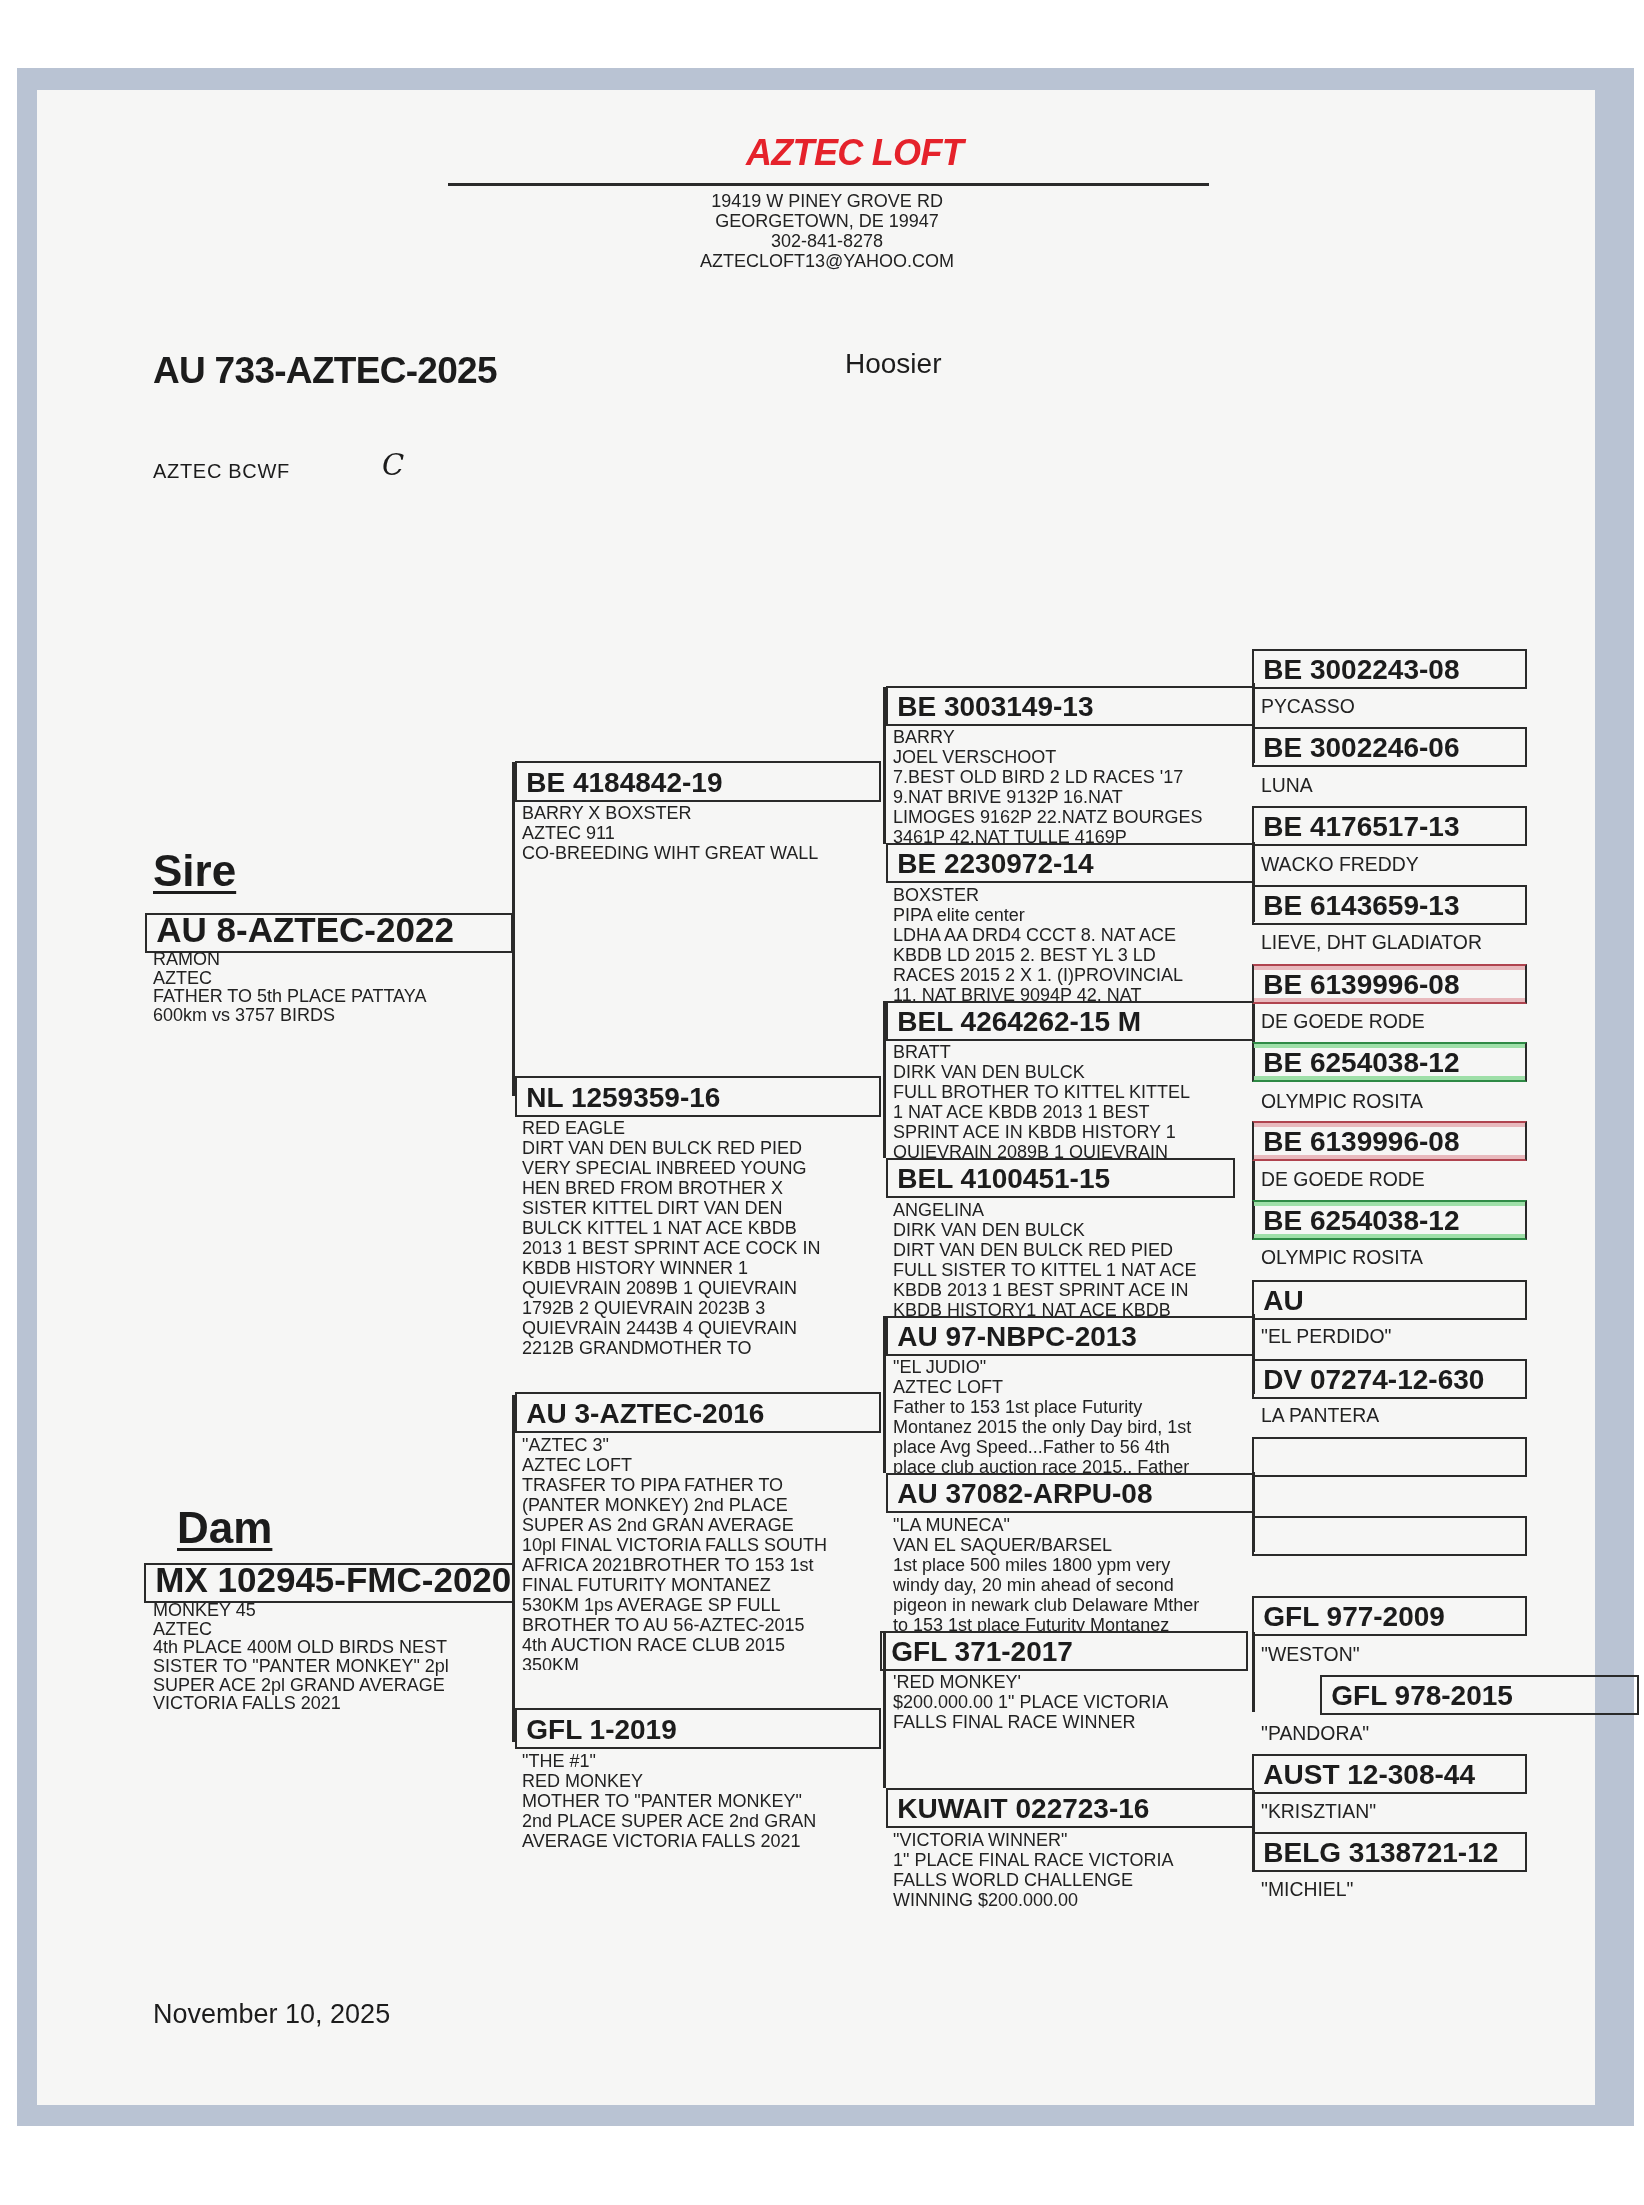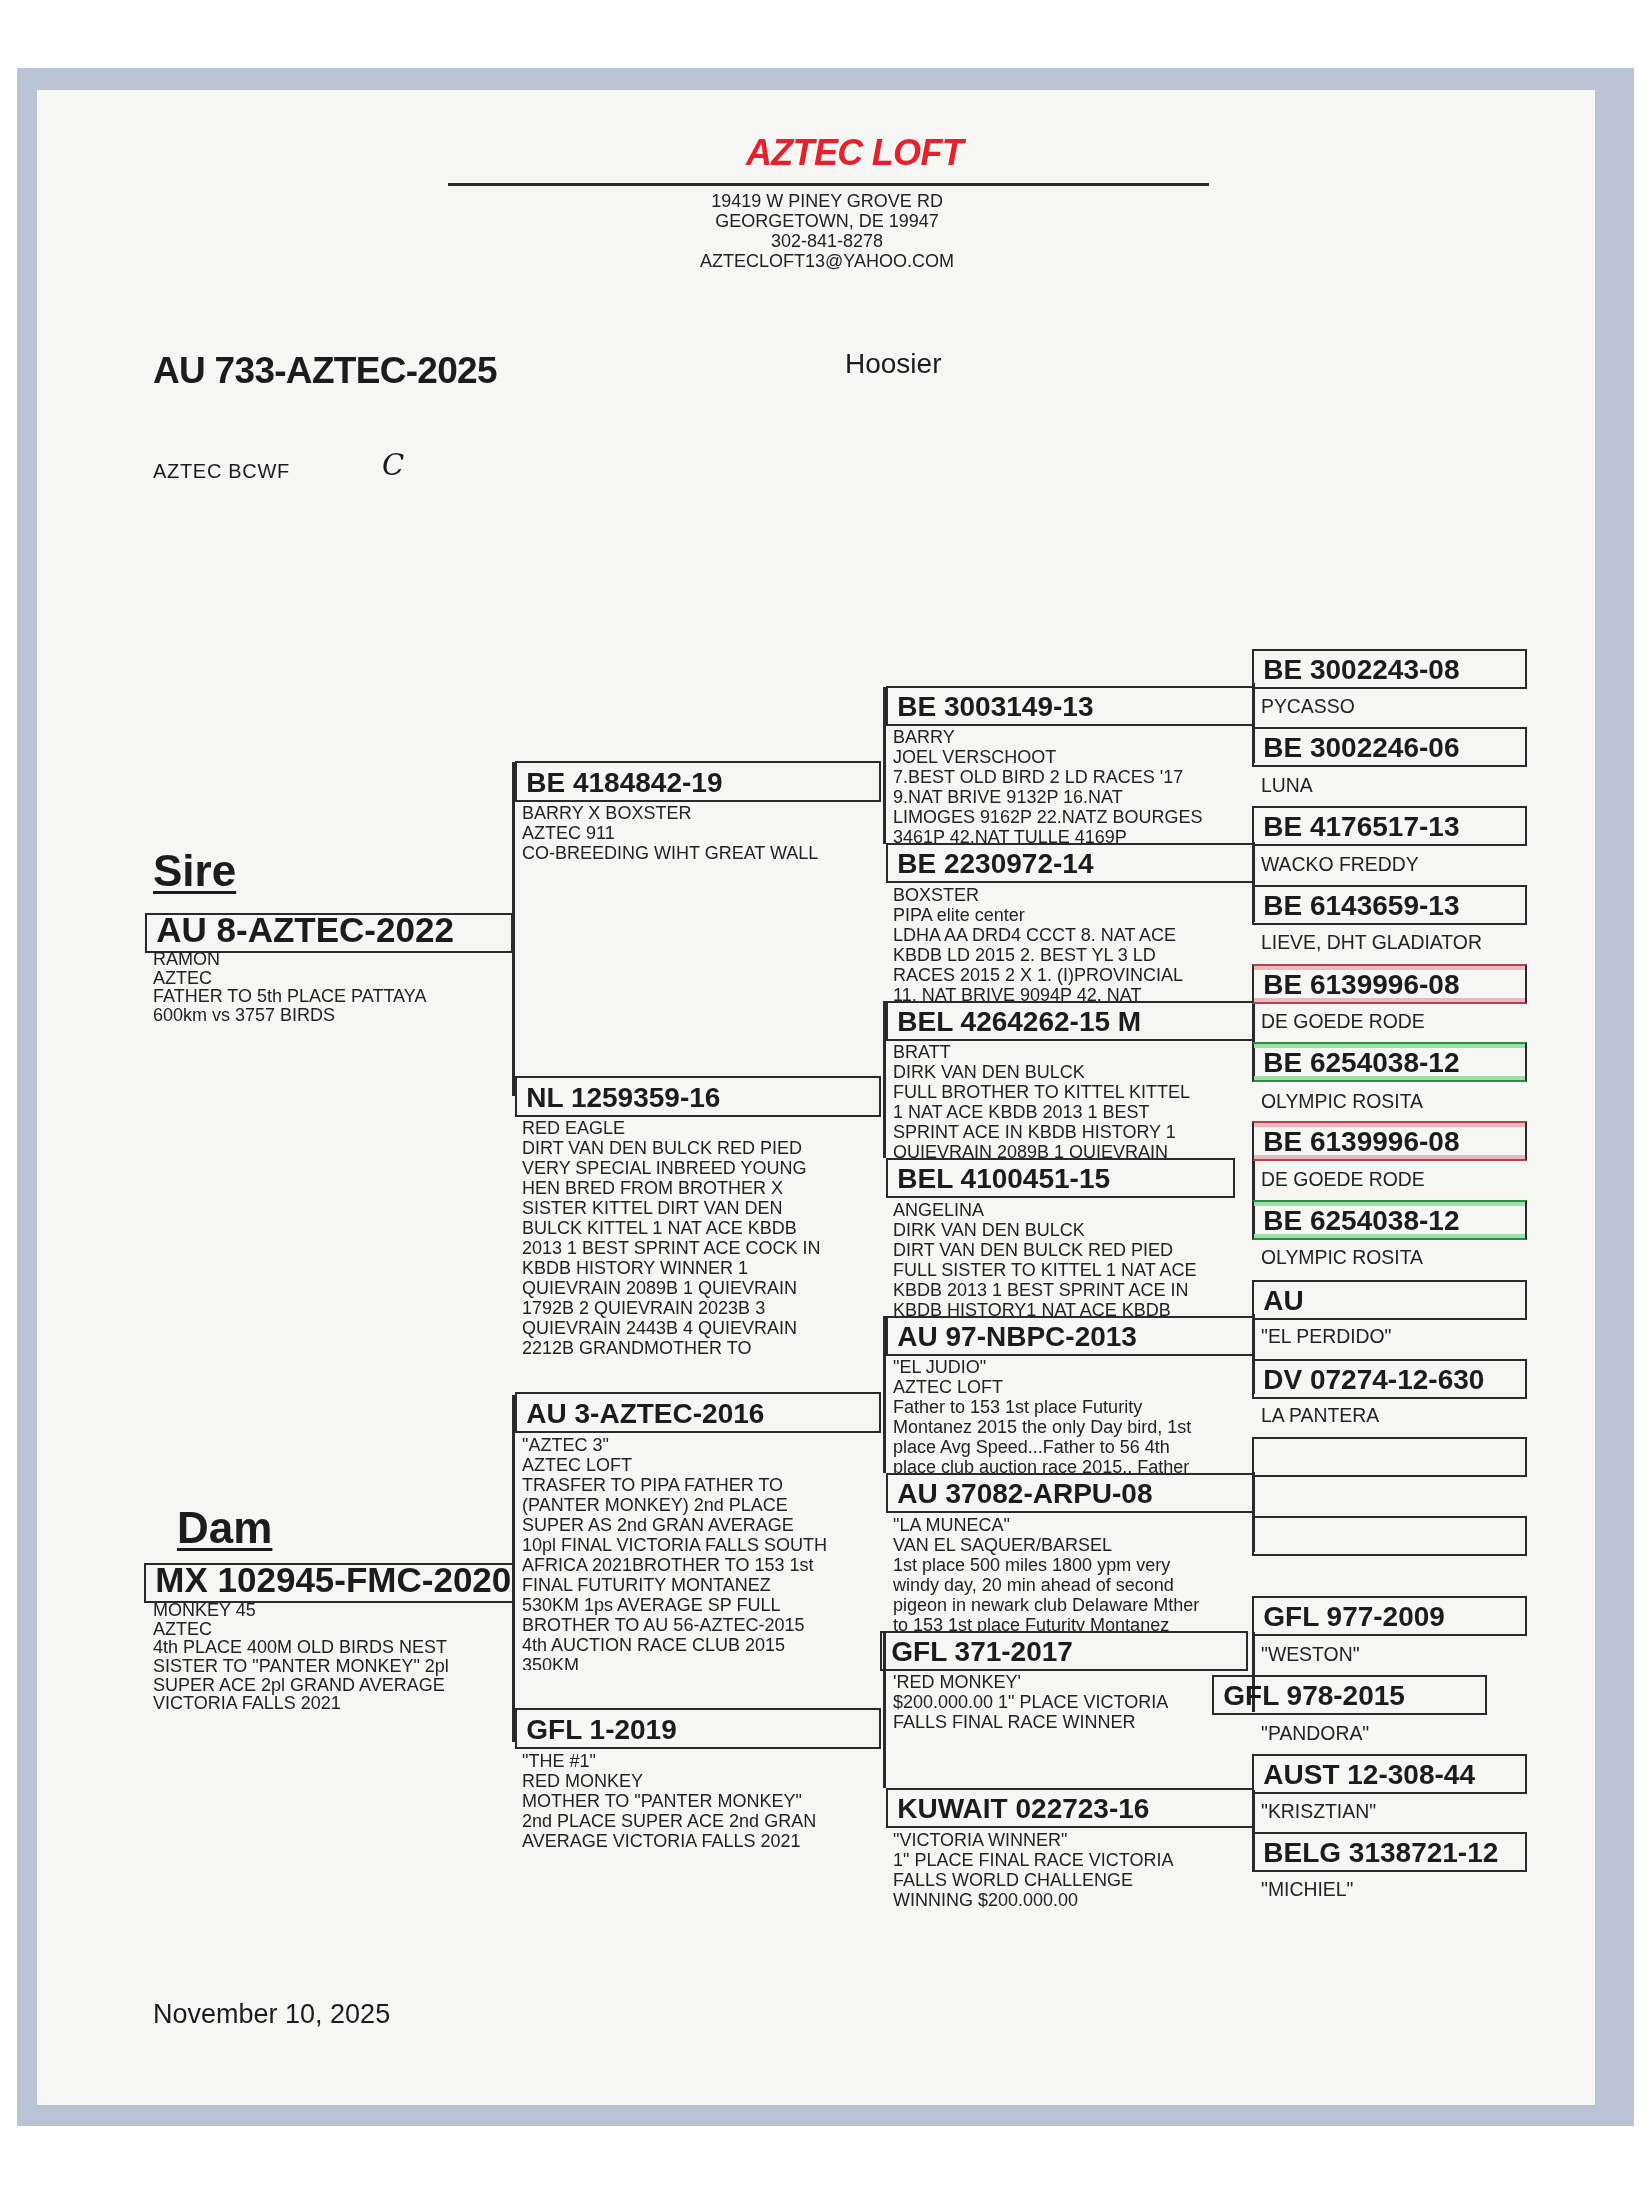--- a/index.html
+++ b/index.html
@@ -318,21 +318,21 @@
   </div>
 <div class="box b4" style="left:1252px;top:1516px;width:275px;">
     <span class="ring"></span>
   </div>
 
 <div class="box b4" style="left:1252px;top:1596px;width:275px;">
     <span class="ring">GFL 977-2009</span>
   </div>
 <div class="name4" style="left:1261px;top:1643px;">"WESTON"</div>
 
-<div class="box b4" style="left:1212px;top:1675px;width:275px;">
+<div class="box b4" style="left:1320px;top:1675px;width:319px;">
     <span class="ring">GFL 978-2015</span>
   </div>
 <div class="name4" style="left:1261px;top:1722px;">"PANDORA"</div>
 
 <div class="box b4" style="left:1252px;top:1754px;width:275px;">
     <span class="ring">AUST 12-308-44</span>
   </div>
 <div class="name4" style="left:1261px;top:1800px;">"KRISZTIAN"</div>
 
 <div class="box b4" style="left:1252px;top:1832px;width:275px;">

